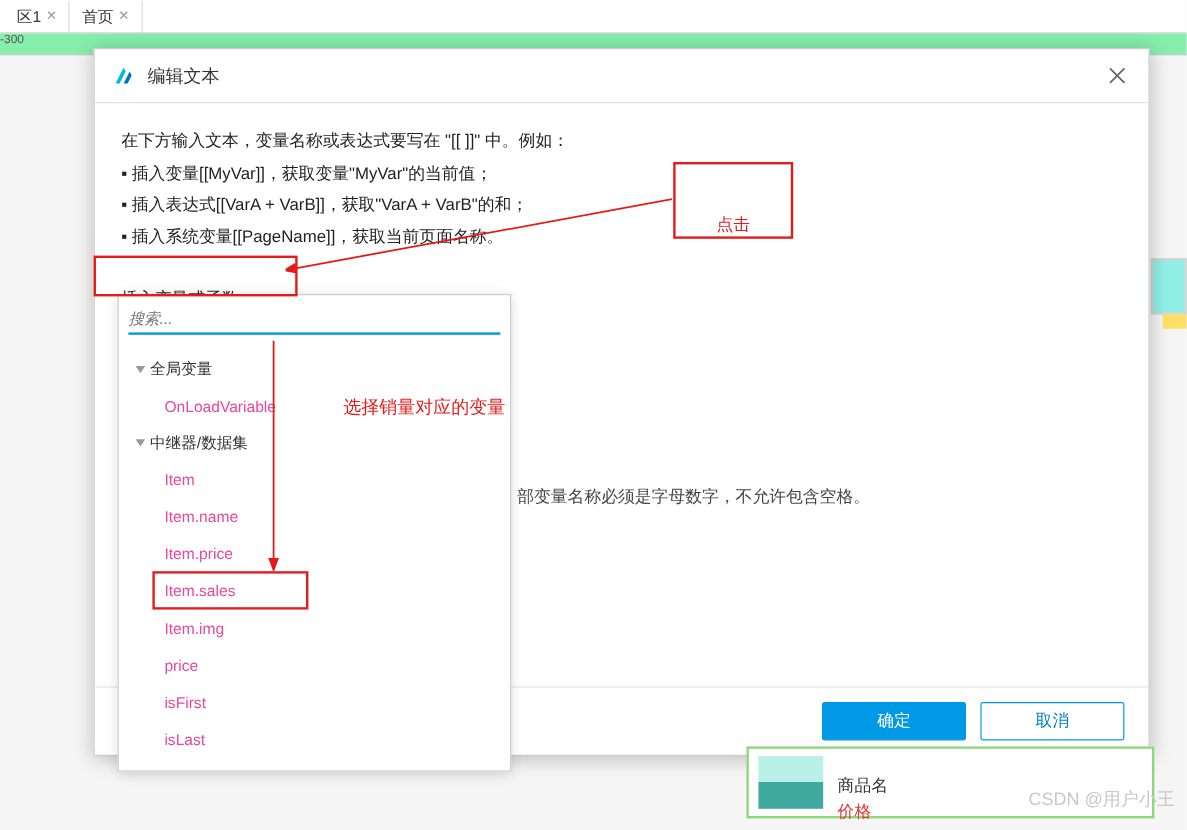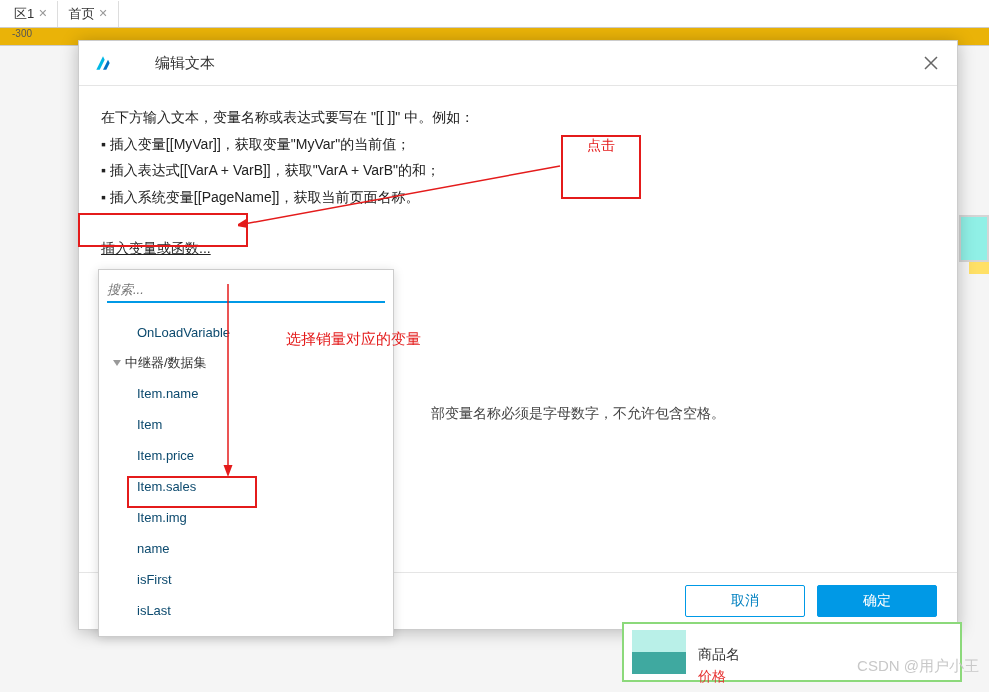--- a/index.html
+++ b/index.html
@@ -25,46 +25,45 @@
       padding: 4px 10px;
       font-size: 13px;
       color: #333;
       display: flex;
       align-items: center;
       gap: 4px;
       border-right: 1px solid #ddd;
     }
     .bg-tab .close { color: #999; font-size: 11px; }
     .ruler {
-      background: #eab308;
+      background: #86efac;
       border-bottom: 1px solid #ccc;
       height: 18px;
       font-size: 10px;
       color: #555;
-      padding-left: 12px;
+      padding-left: 0;
     }
     
     .modal {
       position: absolute;
       left: 78px;
       top: 40px;
       width: 880px;
       height: 590px;
       background: #fff;
       box-shadow: 0 2px 16px rgba(0,0,0,0.25);
       border: 1px solid #ccc;
       display: flex;
       flex-direction: column;
     }
     .modal-header {
       display: flex;
       align-items: center;
       padding: 10px 14px;
       border-bottom: 1px solid #e5e5e5;
-      gap: 32px;
     }
     .axure-logo {
       width: 20px;
       height: 20px;
       margin-right: 10px;
     }
     .axure-logo svg { width: 100%; height: 100%; }
     .modal-title { font-size: 15px; color: #333; }
     .modal-close {
       margin-left: auto;
@@ -95,26 +94,25 @@
       position: absolute;
       left: 352px;
       top: 319px;
       color: #444;
     }
     
     .dropdown {
       position: absolute;
       left: 98px;
       top: 245px;
-      width: 296px;
+      width: 328px;
       background: #fff;
       border: 1px solid #ccc;
       box-shadow: 0 2px 10px rgba(0,0,0,0.15);
       z-index: 5;
-      margin-top: 24px;
     }
     .dd-search input {
       width: calc(100% - 16px);
       margin: 8px;
       padding: 4px 0;
       border: none;
       border-bottom: 2px solid #0099e6;
       font-size: 13px;
       font-style: italic;
       color: #aaa;
@@ -131,33 +129,33 @@
     }
     .dd-caret {
       width: 0; height: 0;
       border-left: 4px solid transparent;
       border-right: 4px solid transparent;
       border-top: 6px solid #999;
     }
     .dd-item {
       padding: 8px 38px;
       font-size: 13px;
-      color: #0c4a6e;
+      color: #ec4899;
       cursor: pointer;
     }
     
     .anno-box {
       position: absolute;
       border: 2px solid #e41b1b;
       z-index: 10;
       pointer-events: none;
     }
     .anno-click-box {
-      left: 561px; top: 135px; width: 80px; height: 64px;
-      display: flex; align-items: flex-start; justify-content: center;
+      left: 561px; top: 135px; width: 100px; height: 64px;
+      display: flex; align-items: flex-end; justify-content: center;
       color: #e41b1b; pointer-events: none;
     }
     .anno-arrow { position: absolute; z-index: 9; pointer-events: none; }
     .anno-label {
       position: absolute;
       color: #e41b1b;
       font-size: 15px;
       z-index: 10;
       pointer-events: none;
     }
@@ -260,41 +258,45 @@
       <div>在下方输入文本，变量名称或表达式要写在 "[[ ]]" 中。例如：</div>
       <div>▪ 插入变量[[MyVar]]，获取变量"MyVar"的当前值；</div>
       <div>▪ 插入表达式[[VarA + VarB]]，获取"VarA + VarB"的和；</div>
       <div>▪ 插入系统变量[[PageName]]，获取当前页面名称。</div>
     </div>
     <span class="insert-link">插入变量或函数...</span>
 
     <div class="hint-text">部变量名称必须是字母数字，不允许包含空格。</div>
   </div>
   <div class="modal-footer">
+    <div class="btn btn-primary">确定</div>
     <div class="btn btn-default">取消</div>
-    <div class="btn btn-primary">确定</div>
   </div>
 </div>
 
 <div class="dropdown">
   <div class="dd-search">
     <input type="text" placeholder="搜索..." style="">
   </div>
   <div class="dd-list">
+    <div class="dd-category">
+      <span class="dd-caret"></span>
+      <span>全局变量</span>
+    </div>
     <div class="dd-item">OnLoadVariable</div>
     <div class="dd-category">
       <span class="dd-caret"></span>
       <span>中继器/数据集</span>
     </div>
+    <div class="dd-item">Item</div>
     <div class="dd-item">Item.name</div>
-    <div class="dd-item">Item</div>
     <div class="dd-item">Item.price</div>
     <div class="dd-item">Item.sales</div>
     <div class="dd-item">Item.img</div>
-    <div class="dd-item">name</div>
+    <div class="dd-item">price</div>
     <div class="dd-item">isFirst</div>
     <div class="dd-item">isLast</div>
   </div>
 </div>
 
 <div class="anno-box anno-click-box">
   <span>点击</span>
 </div>
 <div class="anno-box" style="left:78px; top:213px; width:170px; height:34px;"></div>
 <div class="anno-box" style="left:127px; top:476px; width:130px; height:32px;"></div>

